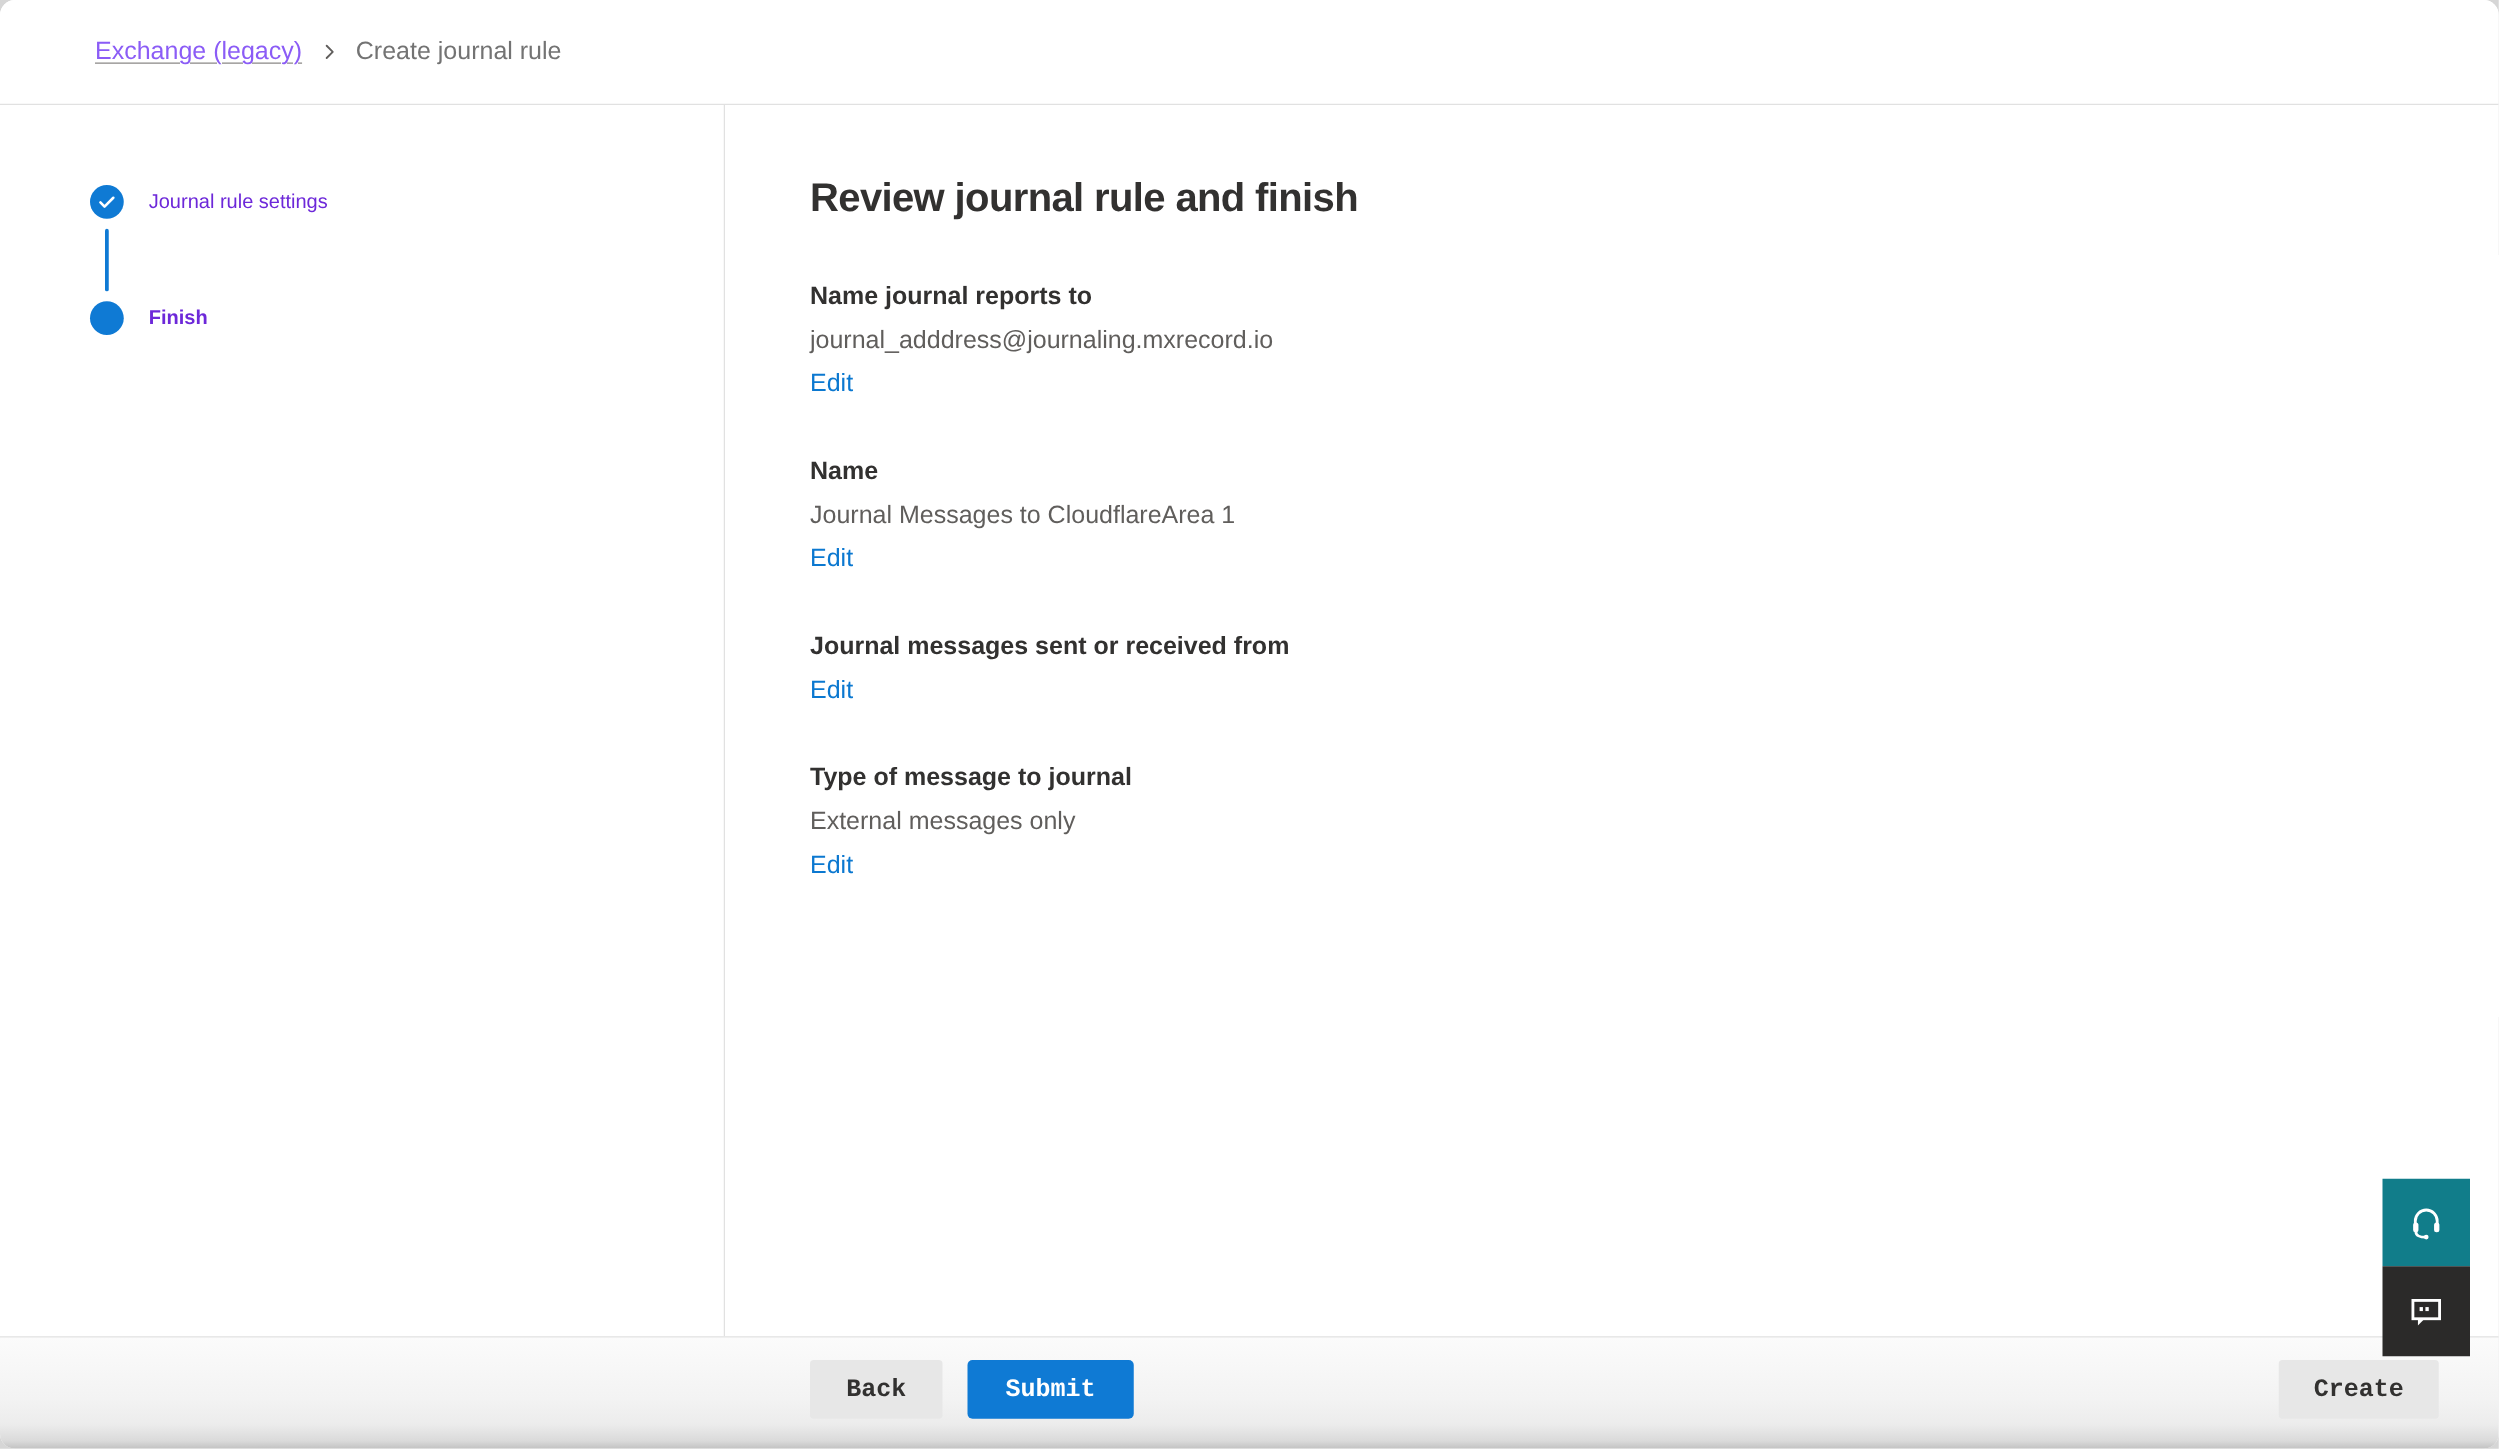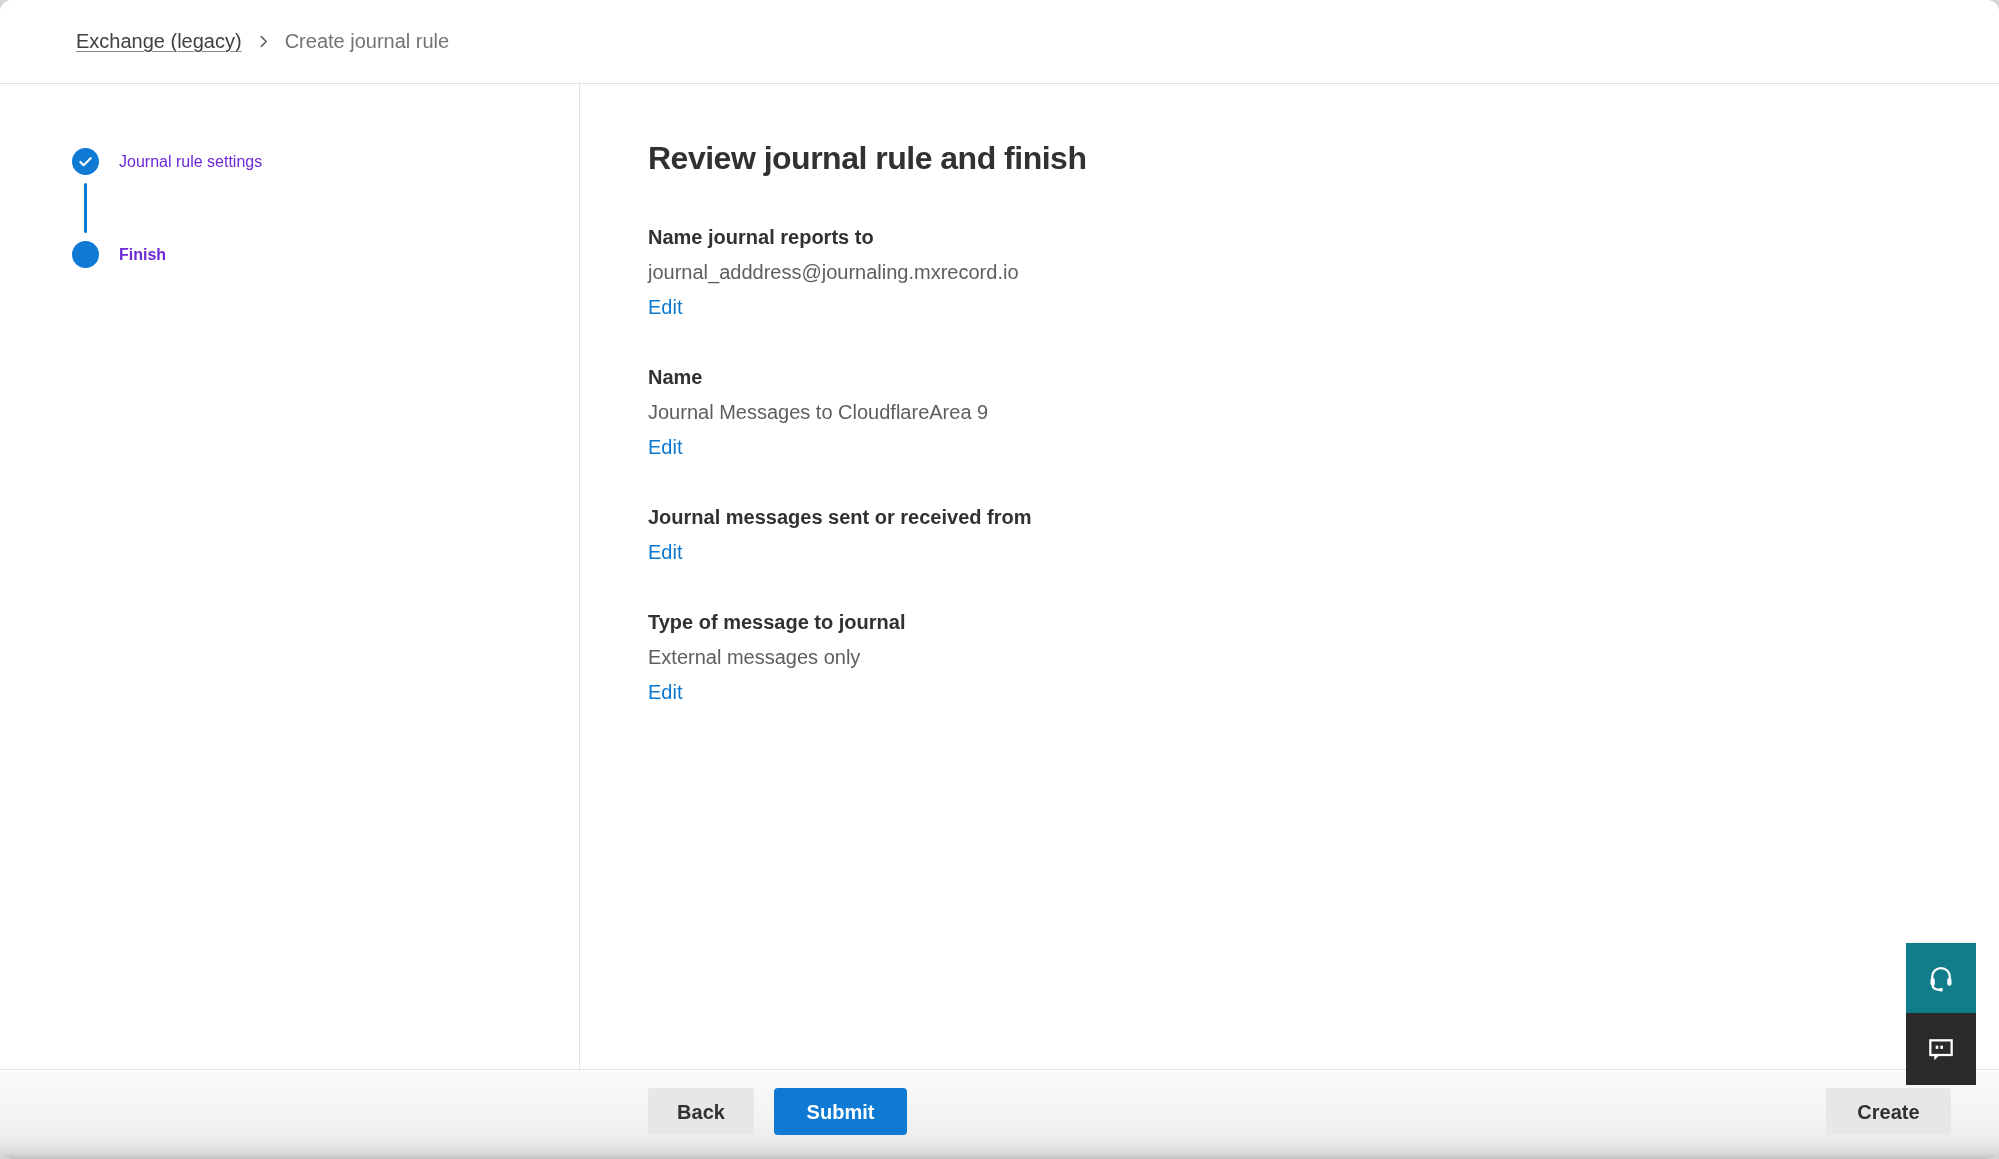--- a/index.html
+++ b/index.html
@@ -20,21 +20,21 @@
   
   .header {
     height:84px; flex:0 0 84px;
     display:flex; align-items:center;
     padding-left:76px;
     border-bottom:1px solid #e1e1e1;
     background:#fff;
   }
   .breadcrumb { display:flex; align-items:center; gap:15px; font-size:20px; }
   .crumb-link {
-    color:#404040; cursor:pointer;
+    color:#8b5cf6; cursor:pointer;
     text-decoration:underline;
     text-decoration-color:#8a8886;
     text-underline-offset:3px;
     text-decoration-thickness:1px;
     text-align:center;
   }
   .crumb-sep { display:flex; align-items:center; color:#605e5c; }
   .crumb-current { color:#737373; }
 
   
@@ -70,21 +70,21 @@
 
   
   .footer {
     height:90px; flex:0 0 90px;
     border-top:1px solid #e1e1e1;
     background:linear-gradient(180deg,#fbfbfb 0%,#f3f3f3 55%,#ececec 78%,#dadada 93%,#c2c2c2 100%);
     display:flex; align-items:center;
     padding:0 48px 6px 648px;
   }
   .btn {
-    font-family:Liberation Sans, sans-serif;
+    font-family:Liberation Mono, monospace;
     height:47px; font-size:20px; font-weight:600;
     border:none; border-radius:3px; cursor:pointer;
     padding:13px 28px; color:#323130; background:#e7e7e7;
   }
   .btn-back { min-width:106px; }
   .btn-submit {
     min-width:133px; margin-left:20px;
     background:#0f7ad4; color:#ffffff; border-radius:4px;
   }
   .btn-cancel { min-width:125px; margin-left:auto; }
@@ -138,21 +138,21 @@
         <h1 class="page-title">Review journal rule and finish</h1>
 
         <div class="section">
           <div class="section-label">Name journal reports to</div>
           <div class="section-value">journal_adddress@journaling.mxrecord.io</div>
           <a class="edit-link">Edit</a>
         </div>
 
         <div class="section">
           <div class="section-label">Name</div>
-          <div class="section-value">Journal Messages to CloudflareArea 9</div>
+          <div class="section-value">Journal Messages to CloudflareArea 1</div>
           <a class="edit-link">Edit</a>
         </div>
 
         <div class="section">
           <div class="section-label">Journal messages sent or received from</div>
           
           <a class="edit-link">Edit</a>
         </div>
 
         <div class="section">

